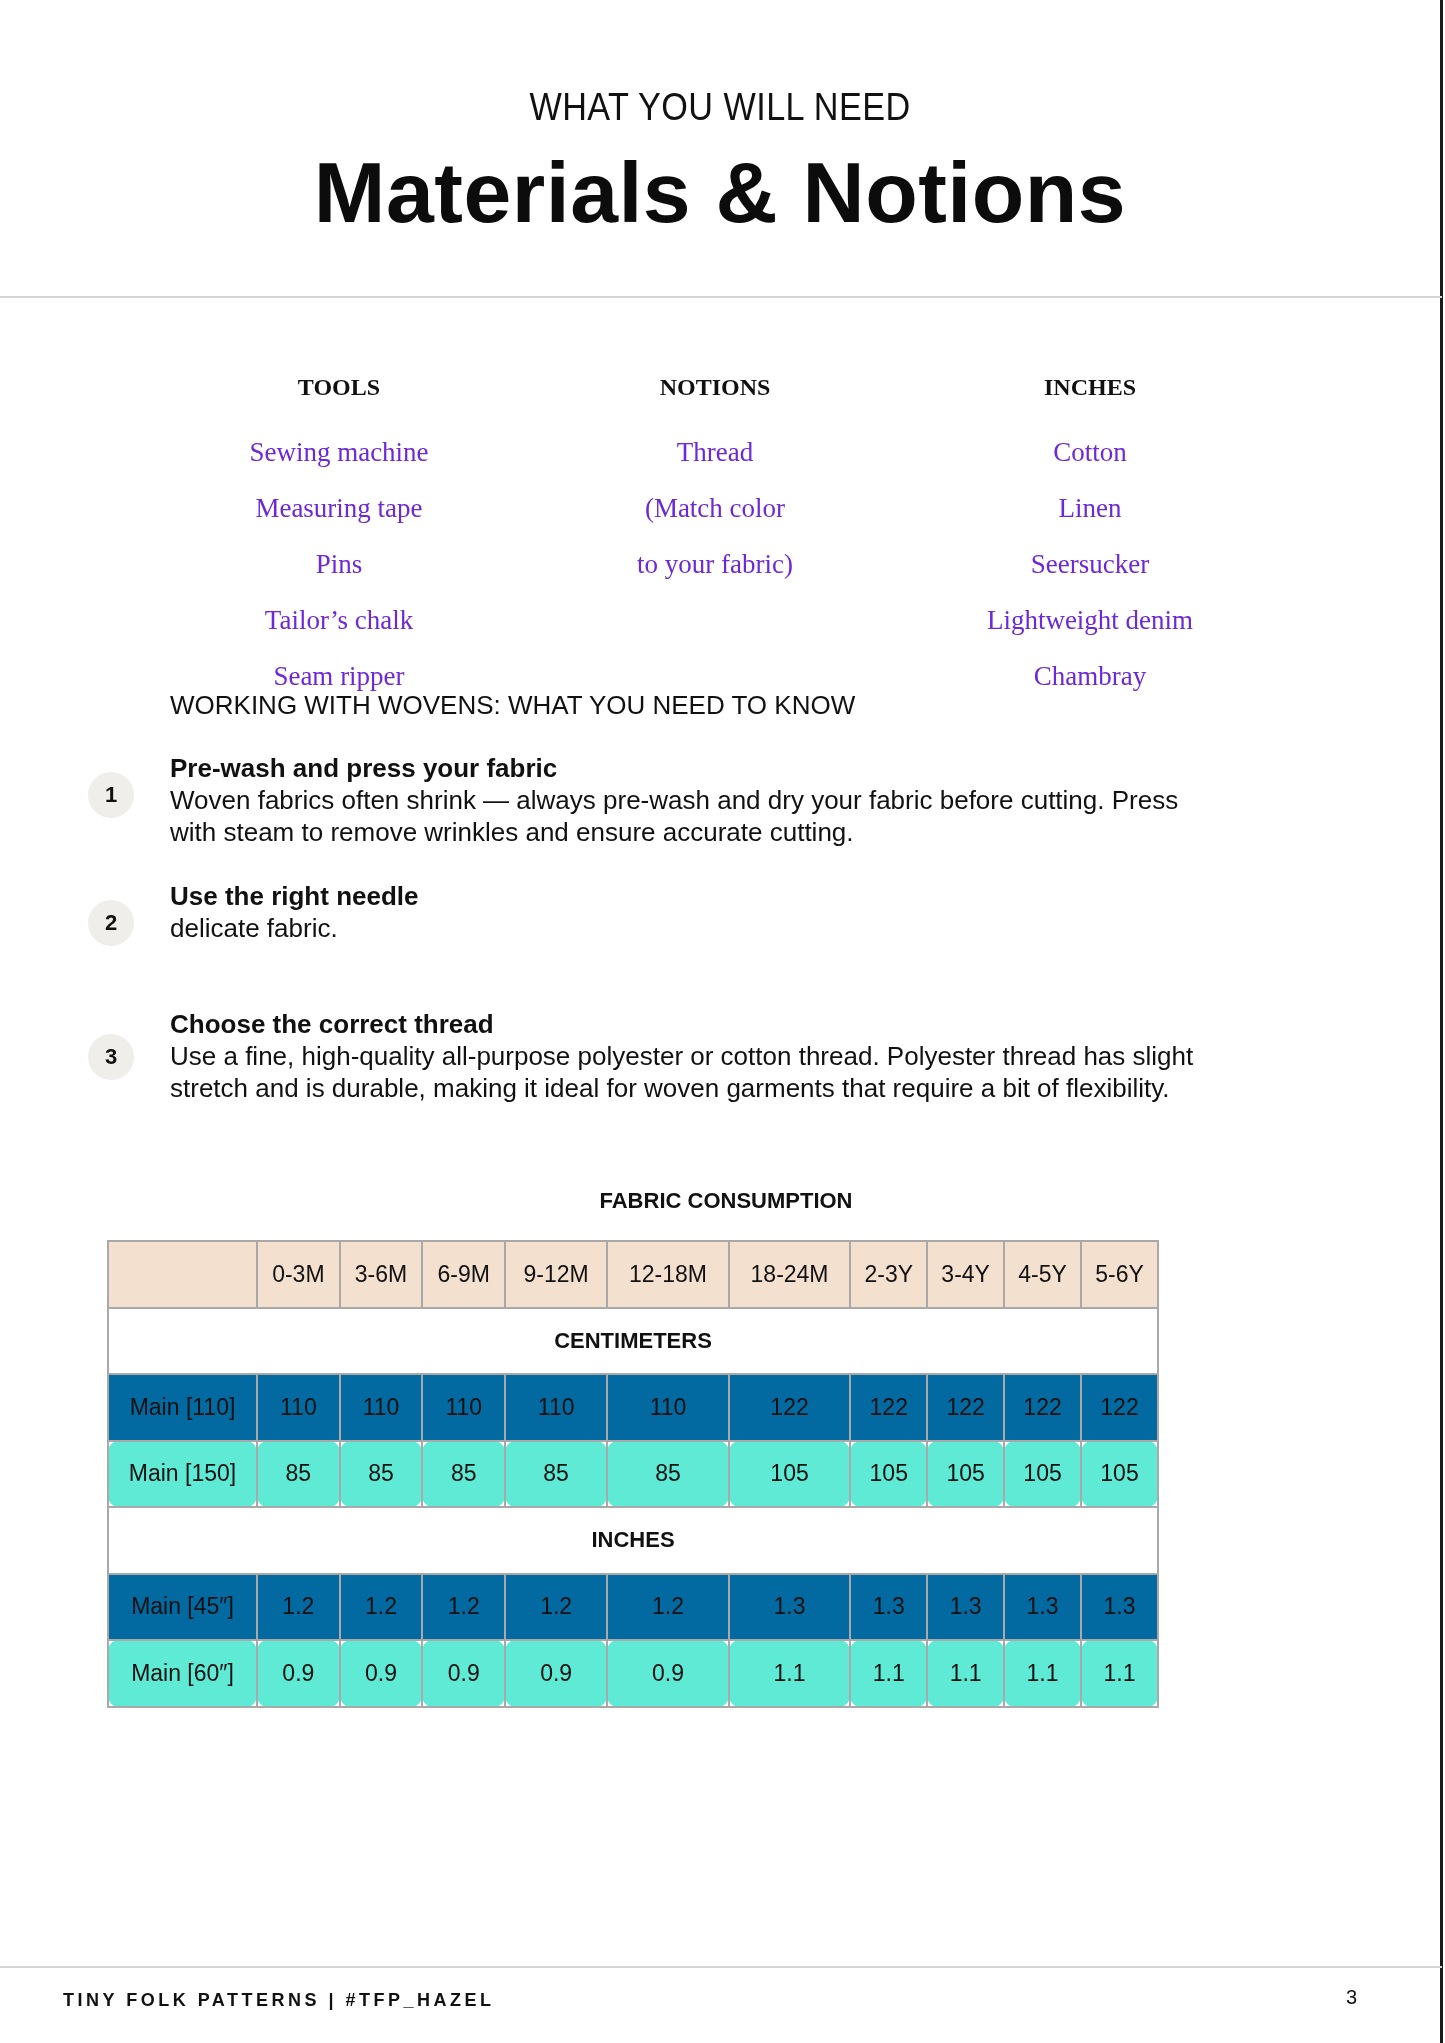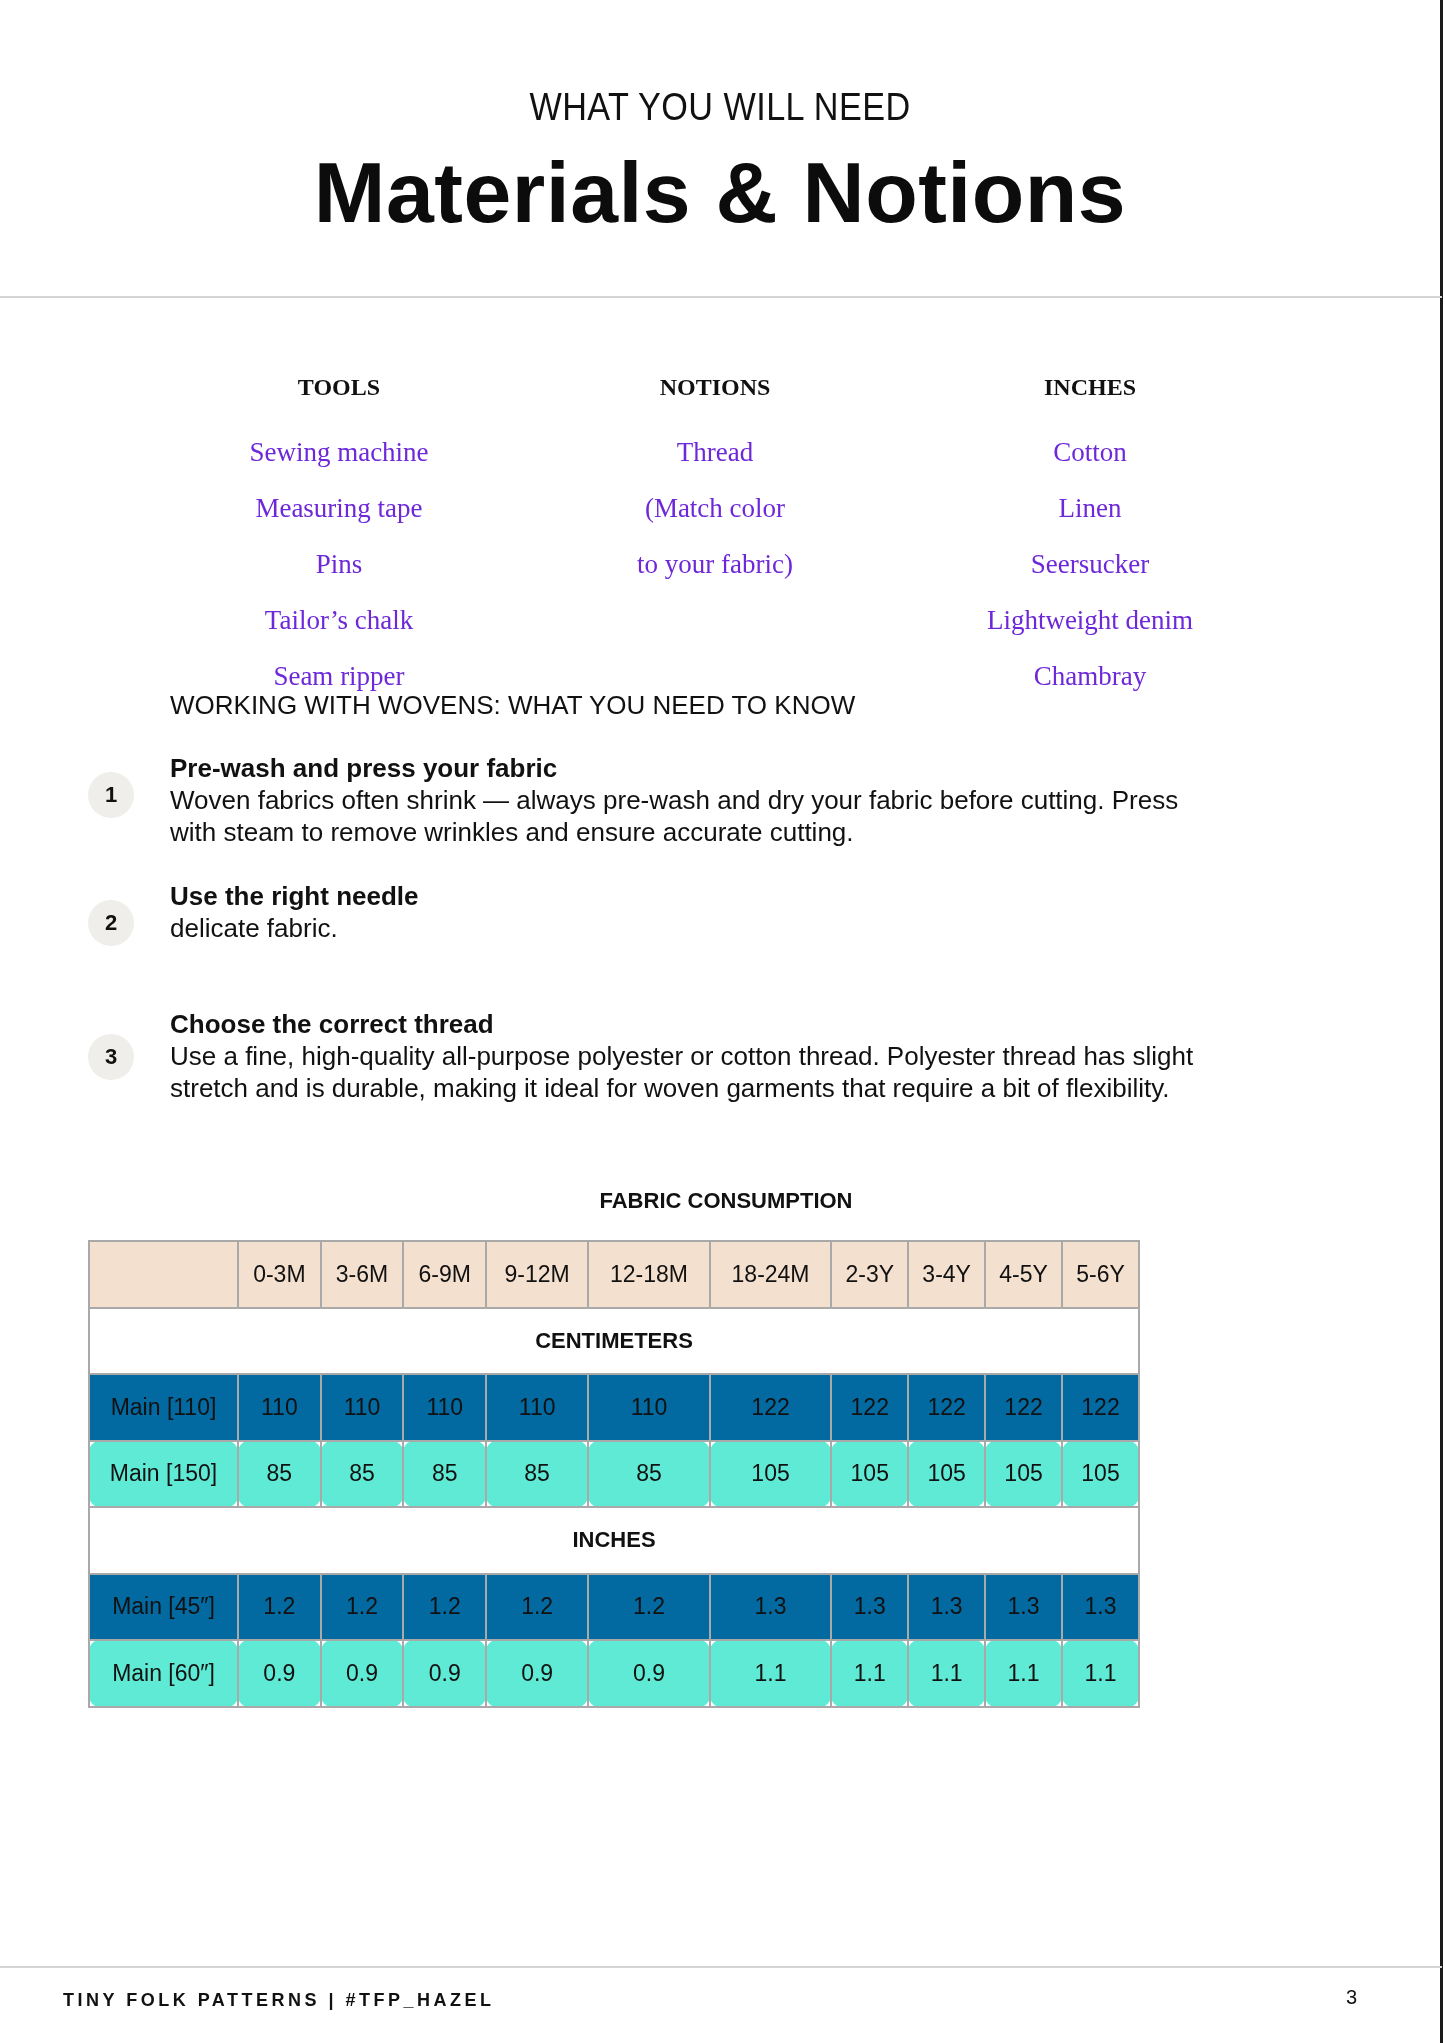--- a/index.html
+++ b/index.html
@@ -28,21 +28,21 @@
     .tip-num { position: absolute; left: 88px; width: 46px; height: 46px; border-radius: 50%;
       background: #efeeea; display: flex; align-items: center; justify-content: center;
       font-size: 22px; font-weight: 700; color: #111; }
     .tip-body { position: absolute; left: 170px; width: 1200px; }
     .tip-title { font-size: 26px; font-weight: 700; line-height: 32px; color: #111; }
     .tip-text { font-size: 26px; line-height: 32px; color: #111; }
 
     .table-title { position: absolute; top: 1188px; left: 92px; width: 1268px; text-align: center;
       font-size: 22px; font-weight: 700; color: #111; }
 
-    table.cons { position: absolute; top: 1240px; left: 88px; width: 1052px; border-collapse: collapse; }
+    table.cons { position: absolute; top: 1240px; left: 107px; width: 1052px; border-collapse: collapse; }
     table.cons td, table.cons th { border: 2px solid #a9a9a9; text-align: center; height: 66.5px;
       font-size: 23px; font-weight: 400; color: #111; padding: 0; }
     table.cons th { background: #f4e0ce; }
     table.cons td.label { width: 149px; }
     table.cons td.section { font-weight: 700; font-size: 22px; background: #ffffff; }
     table.cons tr.shade td { background: #0369a1; }
     table.cons tr.plain td { background: #5eead4; border-radius: 11px; }
 
     .divider-bottom { position: absolute; left: 0; top: 1966px; width: 1442px; height: 2px; background: #d4d4d4; }
     .footer-left { position: absolute; top: 1990px; left: 63px; font-size: 18px; letter-spacing: 3.5px; color: #111; font-weight: 700; }

